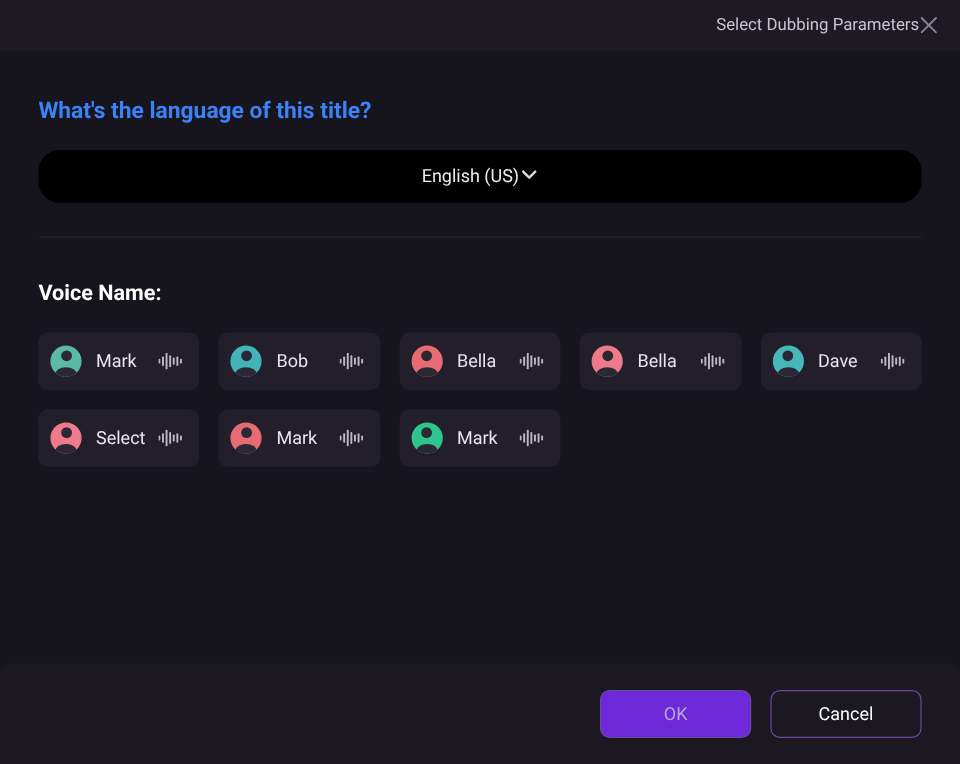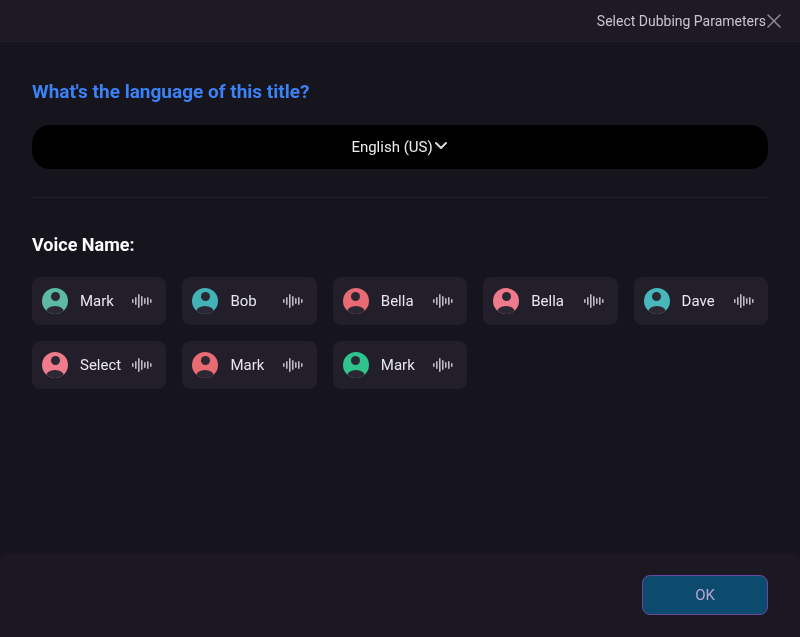--- a/index.html
+++ b/index.html
@@ -140,21 +140,21 @@
     height: 40px;
     border-radius: 8px;
     display: flex;
     align-items: center;
     justify-content: center;
     font-size: 15px;
     cursor: pointer;
     user-select: none;
   }
   .btn-primary {
-    background: #0c4a6e;
+    background: #6d28d9;
     color: #b9a8d4;
     border: 1px solid #6a47a1;
   }
   .btn-secondary {
     background: transparent;
     color: #ffffff;
     border: 1.5px solid #6a47a1;
   }
 </style>
 </head>
@@ -309,13 +309,16 @@
         </span>
       </div>
     </div>
 
 </div>
 
 <div class="footer">
   <div class="btn btn-primary">
     <span>OK</span>
   </div>
+  <div class="btn btn-secondary">
+    <span>Cancel</span>
+  </div>
 </div>
 
 </body></html>

